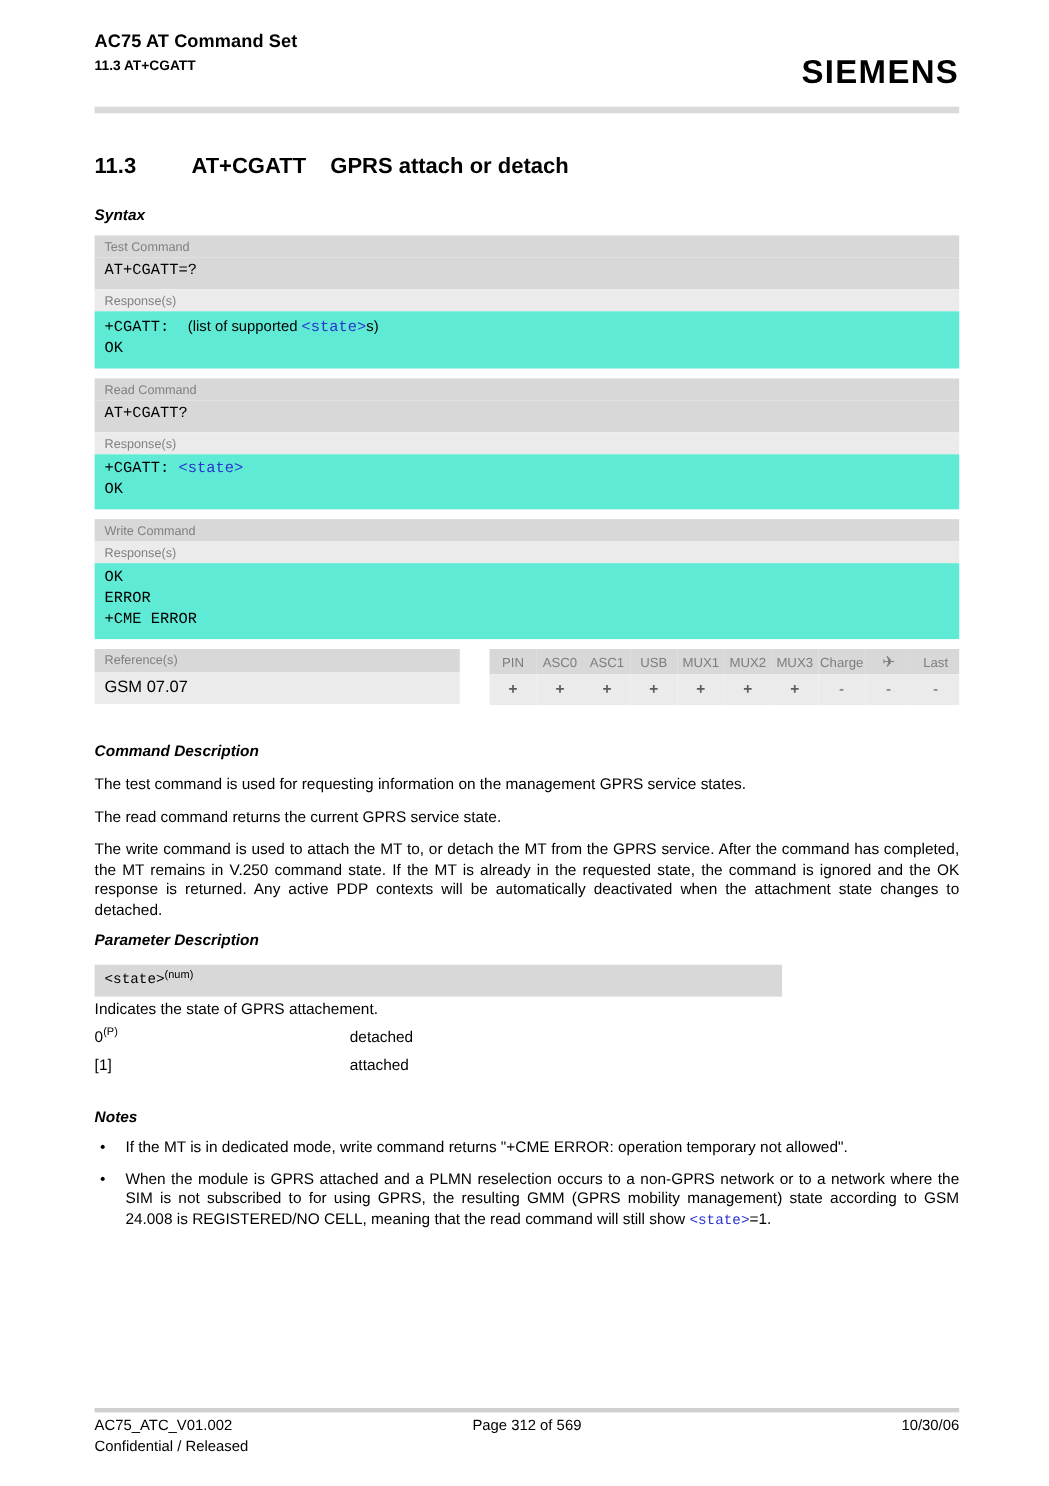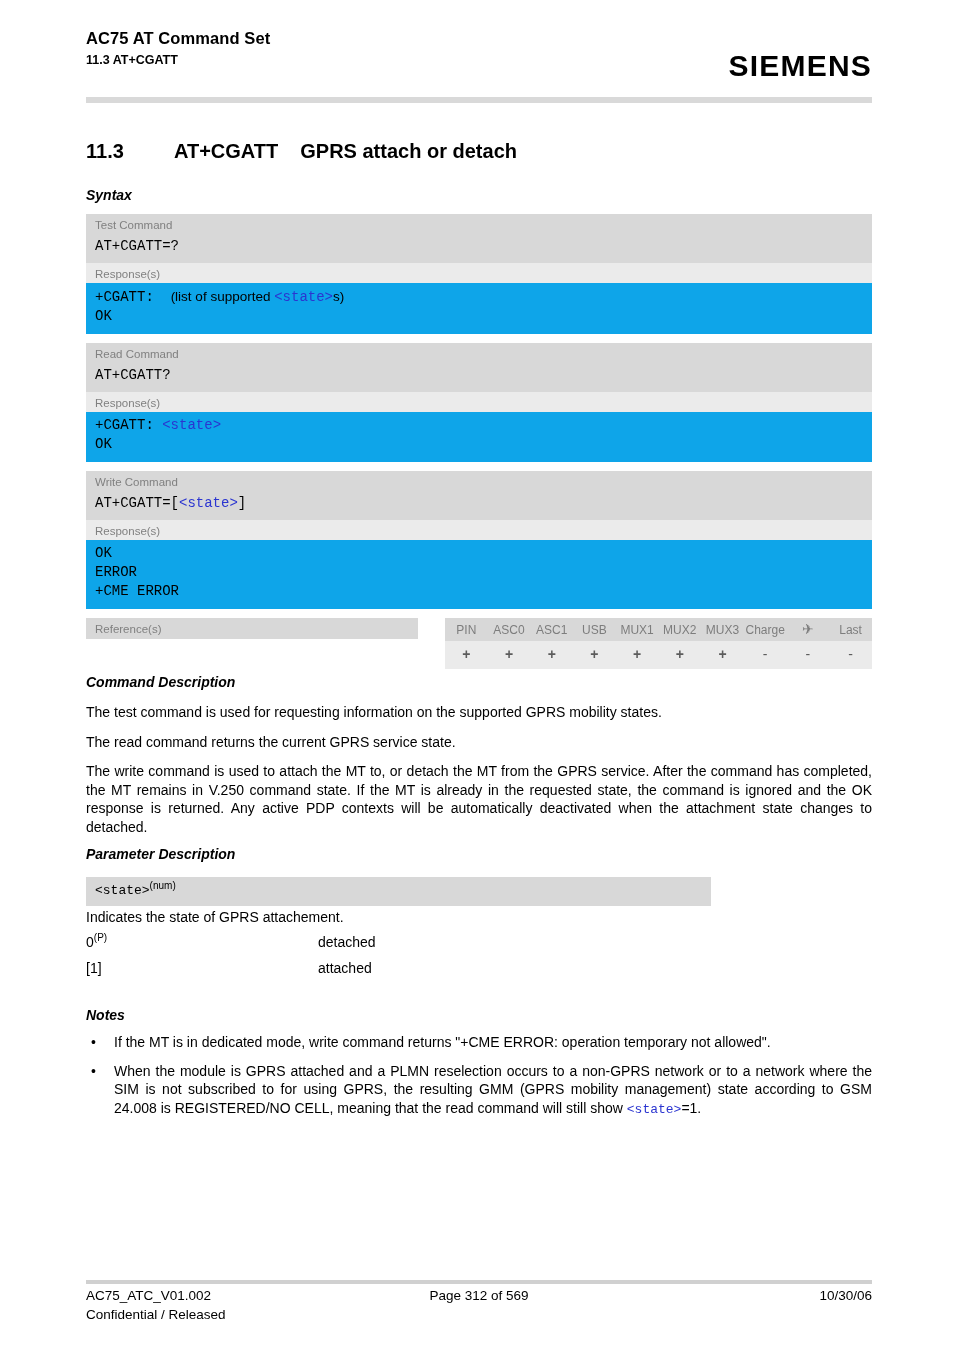--- a/index.html
+++ b/index.html
@@ -118,21 +118,21 @@
   }
   .syn-code {
     background: #d8d8d8;
     font-family: "Liberation Mono", "DejaVu Sans Mono", monospace;
     font-size: 14px;
     line-height: 19px;
     padding: 3px 9px 7px 9px;
     white-space: pre;
   }
   .syn-code.resp {
-    background: #0ea5e9;
+    background: #5eead4;
     padding: 4px 9px 8px 9px;
   }
   .mono { font-family: "Liberation Mono", "DejaVu Sans Mono", monospace; }
   .sans-inline {
     font-family: "Liberation Sans", sans-serif;
     font-size: 13.5px;
   }
   .param-ref {
     color: #2b35d0;
   }
@@ -361,28 +361,28 @@
 
     <div class="syn-group">
       <div class="syn-label">Read Command</div>
       <div class="syn-code"><span>AT+CGATT?</span></div>
       <div class="syn-label resp">Response(s)</div>
       <div class="syn-code resp"><span class="mono">+CGATT: <span class="param-ref">&lt;state&gt;</span></span><br><span class="mono">OK</span></div>
     </div>
 
     <div class="syn-group">
       <div class="syn-label">Write Command</div>
-      <div class="syn-code"><span class="mono">AT+CGATT=[<span class="param-ref">&lt;state&gt;</span>]</span></div>
       <div class="syn-label resp">Response(s)</div>
       <div class="syn-code resp"><span>OK</span><br><span>ERROR</span><br><span>+CME ERROR</span></div>
     </div>
 
     <div class="syn-bottom">
       <div class="ref-box">
         <div class="ref-label">Reference(s)</div>
+        <div class="ref-value">GSM 07.07</div>
       </div>
       <div class="cap-box">
         <table class="cap-table">
           <tbody>
               <tr>
             <th>PIN</th>
             <th>ASC0</th>
             <th>ASC1</th>
             <th>USB</th>
             <th>MUX1</th>
@@ -405,21 +405,21 @@
             <td class="dash">-</td>
           </tr>
         </tbody>
           </table>
       </div>
     </div>
   </div>
 
   <div class="sub-heading" style="top:673px;">Command Description</div>
   <div class="body-block" style="top:703px;">
-    <p class="para">The test command is used for requesting information on the supported GPRS mobility states.</p>
+    <p class="para">The test command is used for requesting information on the management GPRS service states.</p>
     <p class="para">The read command returns the current GPRS service state.</p>
     <p class="para">The write command is used to attach the MT to, or detach the MT from the GPRS service. After the command has completed, the MT remains in V.250 command state. If the MT is already in the requested state, the command is ignored and the OK response is returned. Any active PDP contexts will be automatically deactivated when the attachment state changes to detached.</p>
   </div>
 
   <div class="sub-heading" style="top:845px;">Parameter Description</div>
   <div class="param-header" style="top:877px;"><span>&lt;state&gt;</span><sup>(num)</sup></div>
   <div class="param-body" style="top:908px;">
     <div class="param-intro">Indicates the state of GPRS attachement.</div>
     <div class="param-row">
       <span class="param-key"><span>0</span><sup>(P)</sup></span>

